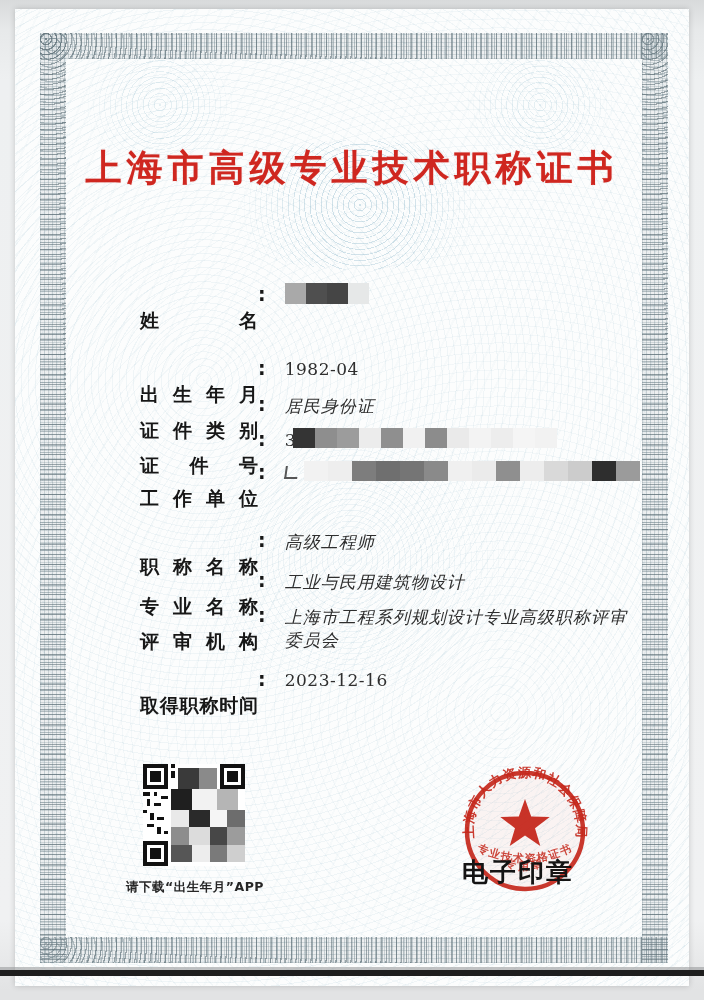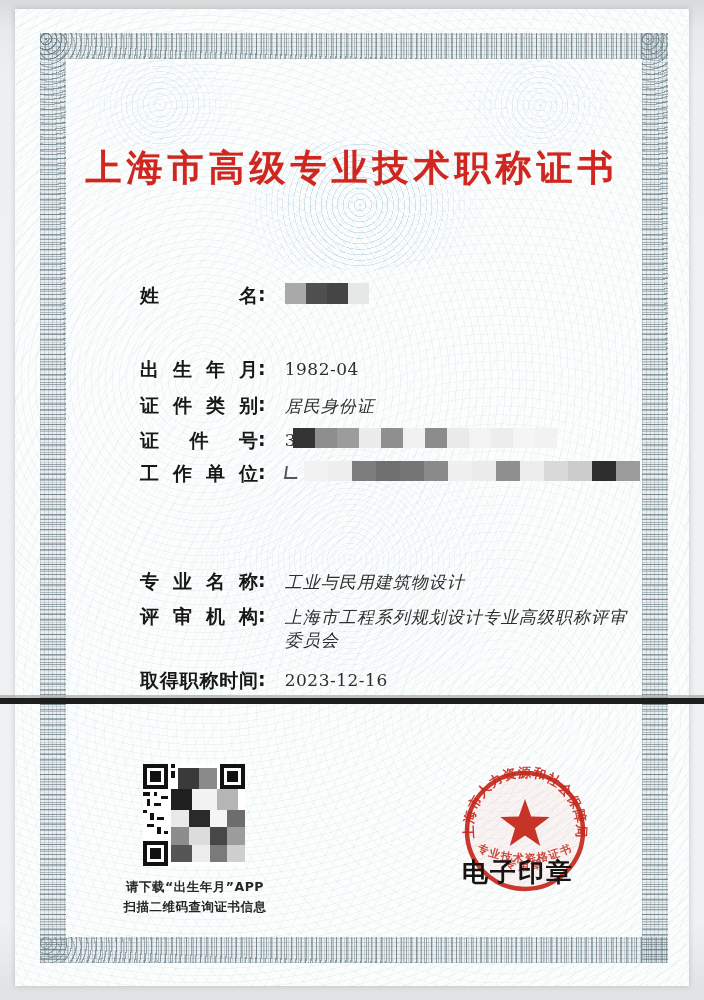--- a/index.html
+++ b/index.html
@@ -2,21 +2,21 @@
 <html style="--c-title: #cf2720; --c-label: #171717; --c-value: #2e2e2e; --c-seal: #c5281c;"><head>
 <meta charset="utf-8">
 <style>
   html,body{margin:0;padding:0;}
   body{
     width:704px;height:1000px;overflow:hidden;
     background:linear-gradient(180deg,#d8dadb 0%,#e7e9ea 3%,#eef0f1 8%,#f0f1f2 92%,#e2e3e4 99%);
     font-family:"DejaVu Sans","Liberation Sans",sans-serif;
     position:relative;
   }
-  #stage{position:absolute;inset:0;width:704px;height:704px;}
+  #stage{position:absolute;inset:0;width:704px;height:976px;}
 
   
   .paper{
     position:absolute;left:15px;top:9px;width:674px;height:977px;
     background:#fcfdfd;
     background-image:
       repeating-radial-gradient(circle at 28% 38%, rgba(130,175,195,.10) 0 1px, transparent 1px 7px),
       repeating-radial-gradient(circle at 72% 72%, rgba(130,175,195,.08) 0 1px, transparent 1px 9px),
       repeating-linear-gradient(115deg, rgba(150,190,205,.05) 0 2px, transparent 2px 11px);
     box-shadow:0 0 6px rgba(0,0,0,.18);
@@ -49,21 +49,21 @@
     font-size:36px;font-weight:800;letter-spacing:5px;
     color:var(--c-title,#cf2720);
     text-shadow:0 0 1px rgba(207,39,32,.4);
   }
 
   
   .row{position:absolute;left:140px;height:26px;white-space:nowrap;}
   .lbl{
     display:inline-block;width:118px;
     font-size:19px;font-weight:700;color:var(--c-label,#171717);
-    text-align:justify;text-align-last:justify;vertical-align:top;
+    text-align:justify;text-align-last:justify;vertical-align:top;margin-top:25px;
   }
   .cl{font-size:19px;font-weight:700;color:var(--c-label,#171717);vertical-align:top;}
   .val{
     display:inline-block;margin-left:14px;vertical-align:top;padding-top:2px;
     font-family:"DejaVu Serif","Liberation Serif",serif;font-style:italic;
     font-size:17px;color:var(--c-value,#2e2e2e);letter-spacing:1px;
   }
   .val.wrap{white-space:normal;width:348px;line-height:23px;}
   .val.num{font-style:normal;letter-spacing:.5px;}
 
@@ -167,20 +167,24 @@
         <i class="px w" style="background:#ebebeb"></i>
         <i class="px w" style="background:#8f8f8f"></i>
         <i class="px w" style="background:#ededed"></i>
         <i class="px w" style="background:#d9d9d9"></i>
         <i class="px w" style="background:#cccccc"></i>
         <i class="px w" style="background:#2e2e2e"></i>
         <i class="px w" style="background:#9b9b9b"></i>
       </span>
   </div>
 
+  <div class="row" style="top:529px;">
+    <span class="lbl">职称名称</span><span class="cl">:</span>
+    <span class="val">高级工程师</span>
+  </div>
 
   <div class="row" style="top:569px;">
     <span class="lbl">专业名称</span><span class="cl">:</span>
     <span class="val">工业与民用建筑物设计</span>
   </div>
 
   <div class="row" style="top:604px;">
     <span class="lbl">评审机构</span><span class="cl">:</span>
     <span class="val wrap">上海市工程系列规划设计专业高级职称评审委员会</span>
   </div>
@@ -235,21 +239,20 @@
       <rect x="19" y="18" width="5" height="5" fill="#474747"></rect>
       <rect x="24" y="18" width="5" height="5" fill="#9c9c9c"></rect>
       <rect x="8" y="23" width="6" height="5" fill="#565656"></rect>
       <rect x="14" y="23" width="5" height="5" fill="#ededed"></rect>
       <rect x="19" y="23" width="5" height="5" fill="#7a7a7a"></rect>
       <rect x="24" y="23" width="5" height="5" fill="#cfcfcf"></rect>
     </svg>
   </div>
   <div class="qr-caption">
     <div>请下载“出生年月”APP</div>
-    <div>扫描二维码查询证书信息</div>
   </div>
 
   <div class="seal">
     <svg viewBox="0 0 140 140">
       <defs>
         <path id="arcTop" d="M 20 84 A 52 52 0 1 1 118 84"></path>
         <path id="arcMid" d="M 26 91 Q 69 109 112 91"></path>
         <path id="arcBot" d="M 45 102 Q 69 113 93 102"></path>
       </defs>
       <circle cx="69" cy="69" r="58" fill="rgba(214,60,45,0.05)" stroke="var(--c-seal,#c5281c)" stroke-width="4.5" opacity="0.92"></circle>

